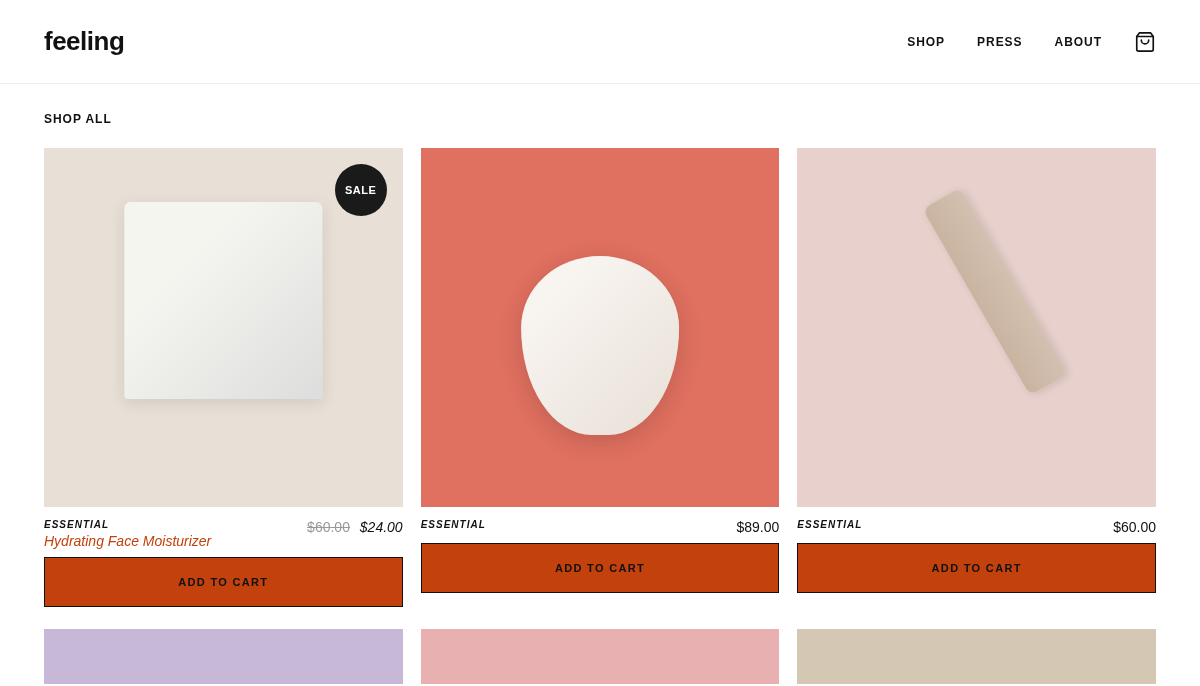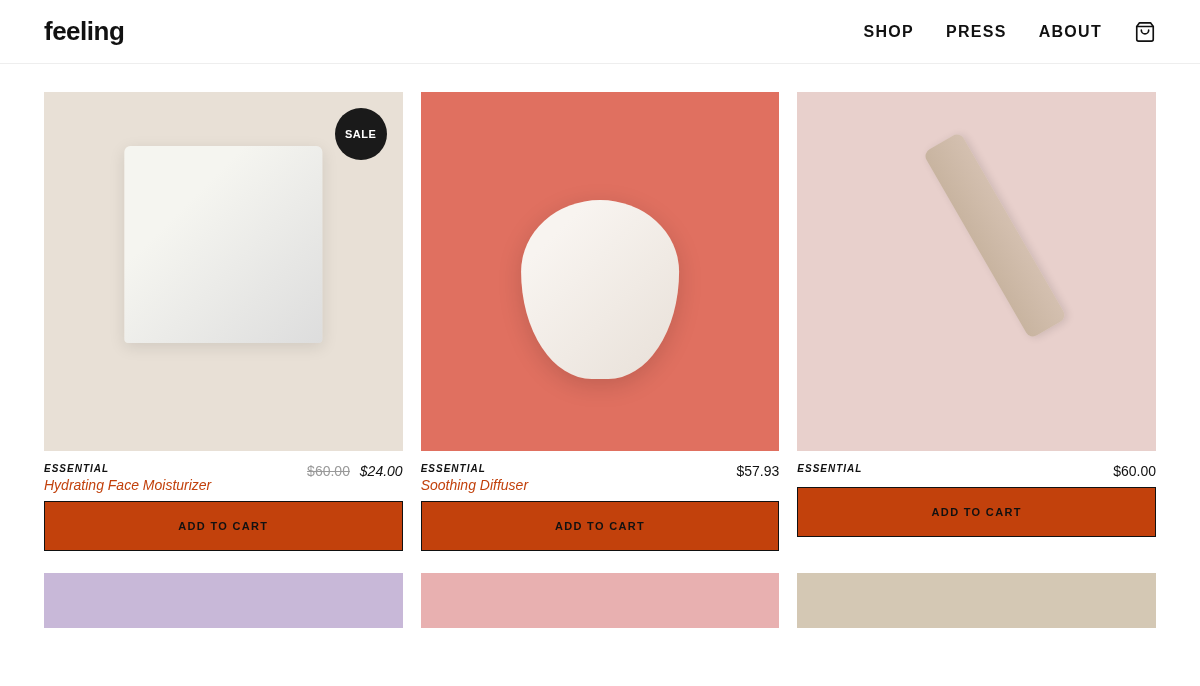--- a/index.html
+++ b/index.html
@@ -3,35 +3,35 @@
   <meta charset="utf-8">
   <style>
     * { margin: 0; padding: 0; box-sizing: border-box; }
     body { font-family: 'Helvetica Neue', Helvetica, Arial, sans-serif; background: #fff; color: #111; }
 
     
     .header {
       display: flex;
       align-items: center;
       justify-content: space-between;
-      padding: 16px 44px;
+      padding: 26px 44px;
       border-bottom: 1px solid #eee;
     }
     .logo {
       font-size: 26px;
       font-weight: 700;
       letter-spacing: -0.5px;
     }
     .nav {
       display: flex;
       align-items: center;
       gap: 32px;
     }
     .nav-link {
-      font-size: 16px;
+      font-size: 12px;
       font-weight: 600;
       letter-spacing: 0.08em;
       text-decoration: none;
       color: #111;
       cursor: pointer;
     }
     .cart-icon {
       width: 22px;
       height: 22px;
       cursor: pointer;
@@ -217,20 +217,21 @@
     <a class="nav-link">ABOUT</a>
     <svg class="cart-icon" viewBox="0 0 24 24" fill="none" stroke="#111" stroke-width="1.8" stroke-linecap="round" stroke-linejoin="round">
       <path d="M6 2L3 6v14a2 2 0 002 2h14a2 2 0 002-2V6l-3-4z"></path>
       <line x1="3" y1="6" x2="21" y2="6"></line>
       <path d="M16 10a4 4 0 01-8 0"></path>
     </svg>
   </nav>
 </header>
 
 <main class="page">
+  <div class="shop-all-label">SHOP ALL</div>
 
   <div class="product-grid">
 
     <div class="product-card">
       <div class="product-image-wrap img-moisturizer">
         <div class="sale-badge">SALE</div>
       </div>
       <div class="product-info">
         <div class="product-meta">
           <div class="product-category">ESSENTIAL</div>
@@ -242,24 +243,23 @@
         </div>
       </div>
       <button class="add-to-cart-btn">ADD TO CART</button>
     </div>
 
     <div class="product-card">
       <div class="product-image-wrap img-diffuser"></div>
       <div class="product-info">
         <div class="product-meta">
           <div class="product-category">ESSENTIAL</div>
-          <div class="product-name">Soothing Diffuser</div>
         </div>
         <div class="product-price">
-          <span>$57.93</span>
+          <span>$89.00</span>
         </div>
       </div>
       <button class="add-to-cart-btn">ADD TO CART</button>
     </div>
 
     <div class="product-card">
       <div class="product-image-wrap img-roller"></div>
       <div class="product-info">
         <div class="product-meta">
           <div class="product-category">ESSENTIAL</div>

